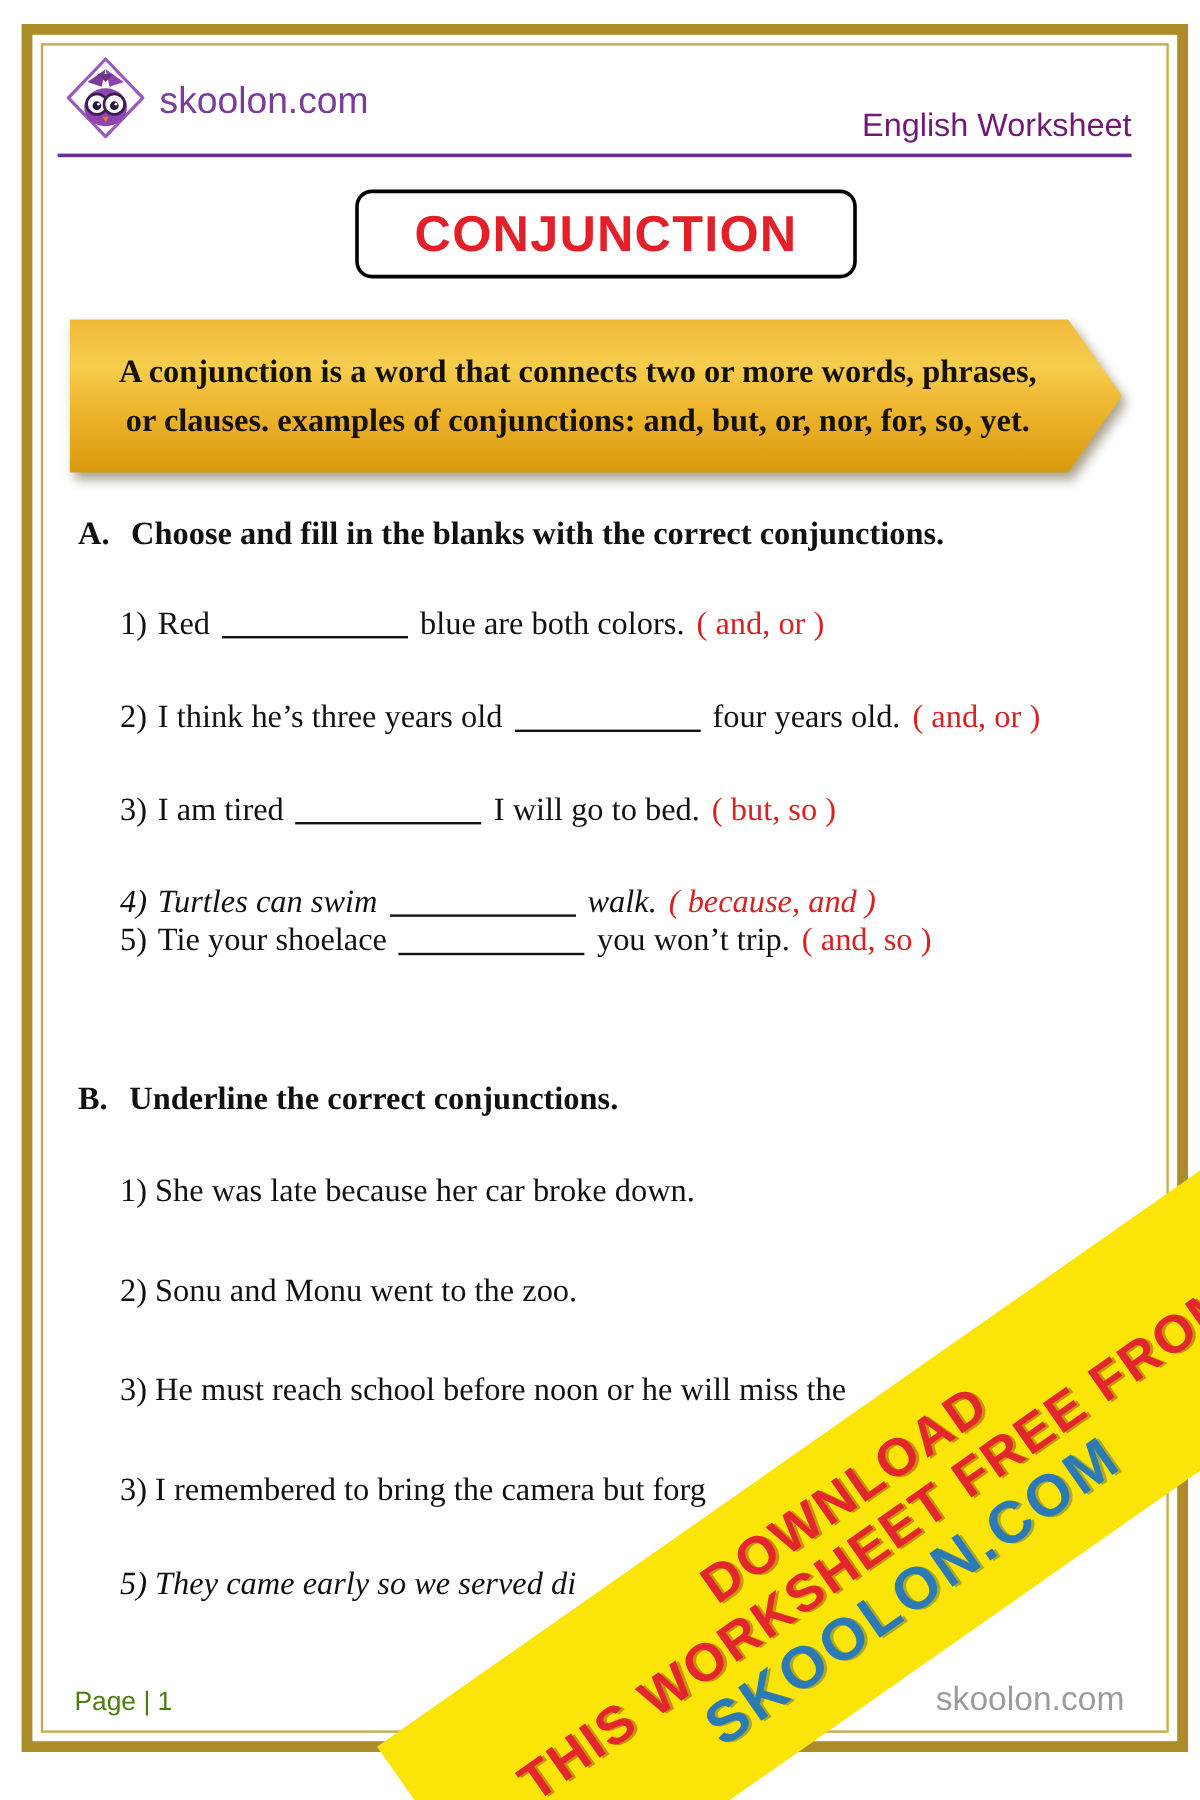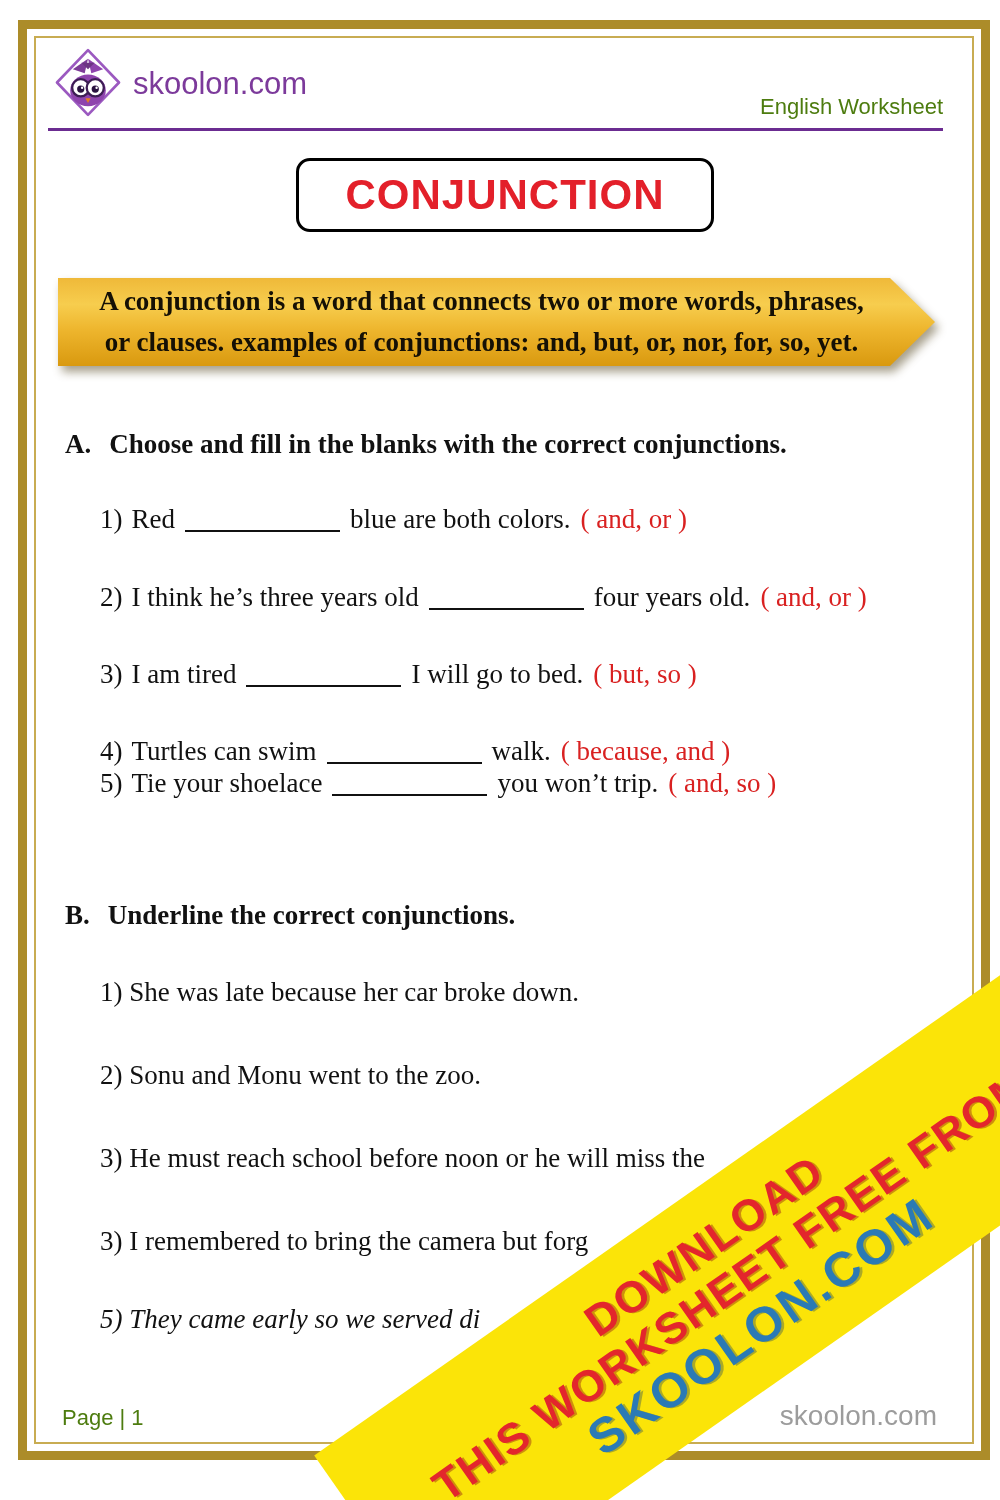--- a/index.html
+++ b/index.html
@@ -9,30 +9,30 @@
   
   .gold-frame{position:absolute;left:18px;top:20px;right:10px;bottom:40px;
               border:9px solid #AC8C29;z-index:5;pointer-events:none;}
   .gold-inner{position:absolute;left:34px;top:36px;right:26px;bottom:56px;
               border:2px solid #C8AC52;z-index:5;pointer-events:none;}
   
   .header{position:absolute;top:44px;left:55px;right:57px;height:80px;
           display:flex;align-items:center;justify-content:space-between;z-index:8;}
   .brand-wrap{display:flex;align-items:center;gap:12px;}
   .brand-text{font-family:"Liberation Sans",sans-serif;font-size:31px;color:#7C3A9B;}
-  .subtitle{font-family:"Liberation Sans",sans-serif;font-size:22px;color:#4d7c0f;align-self:flex-end;padding-bottom:4px;margin-left:48px;}
+  .subtitle{font-family:"Liberation Sans",sans-serif;font-size:27px;color:#701a75;align-self:flex-end;padding-bottom:4px;margin-left:48px;}
   .header-rule{position:absolute;top:128px;left:48px;width:895px;height:3px;background:#6B2C91;z-index:8;}
   
   .title-box{position:absolute;top:158px;left:505px;transform:translateX(-50%);
              width:412px;height:68px;border:3px solid #000000;border-radius:14px;
              background:#fff;display:flex;align-items:center;justify-content:center;z-index:8;}
   .title-text{font-family:"Liberation Sans",sans-serif;font-weight:bold;font-size:42px;
               color:#E3202A;letter-spacing:1px;}
   
-  .banner-wrap{position:absolute;top:278px;left:58px;width:877px;height:88px;
+  .banner-wrap{position:absolute;top:266px;left:58px;width:877px;height:128px;
                filter:drop-shadow(4px 6px 5px rgba(60,45,0,0.45));z-index:8;}
   .banner{width:100%;height:100%;
           clip-path:polygon(0 0, calc(100% - 45px) 0, 100% 50%, calc(100% - 45px) 100%, 0 100%);
           background:linear-gradient(180deg,#EFB939 0%,#F7CD4E 30%,#EEB62E 58%,#D9990F 100%);
           display:flex;flex-direction:column;align-items:center;justify-content:center;
           padding:0 55px 0 25px;box-sizing:border-box;}
   .banner-line{font-weight:bold;font-size:27px;line-height:41px;color:#151005;text-align:center;white-space:nowrap;}
   
   .sec-heading{position:absolute;left:65px;display:flex;font-weight:bold;font-size:27px;white-space:nowrap;z-index:8;}
   .sec-label{margin-right:18px;}
@@ -107,21 +107,21 @@
 
   <div class="q-row" style="top:504px;">
     <span class="q-num">1)</span><span>Red</span><span class="blank"></span><span>blue are both colors.</span><span class="choices">( and, or )</span>
   </div>
   <div class="q-row" style="top:582px;">
     <span class="q-num">2)</span><span>I think he’s three years old</span><span class="blank"></span><span>four years old.</span><span class="choices">( and, or )</span>
   </div>
   <div class="q-row" style="top:659px;">
     <span class="q-num">3)</span><span>I am tired</span><span class="blank"></span><span>I will go to bed.</span><span class="choices">( but, so )</span>
   </div>
-  <div class="q-row" style="top:736px;">
+  <div class="q-row" style="top:736px;font-style:italic;">
     <span class="q-num">4)</span><span>Turtles can swim</span><span class="blank"></span><span>walk.</span><span class="choices">( because, and )</span>
   </div>
   <div class="q-row" style="top:768px;">
     <span class="q-num">5)</span><span>Tie your shoelace</span><span class="blank"></span><span>you won’t trip.</span><span class="choices">( and, so )</span>
   </div>
 
   <div class="sec-heading" style="top:900px;">
     <span class="sec-label">B.</span>
     <span>Underline the correct conjunctions.</span>
   </div>

